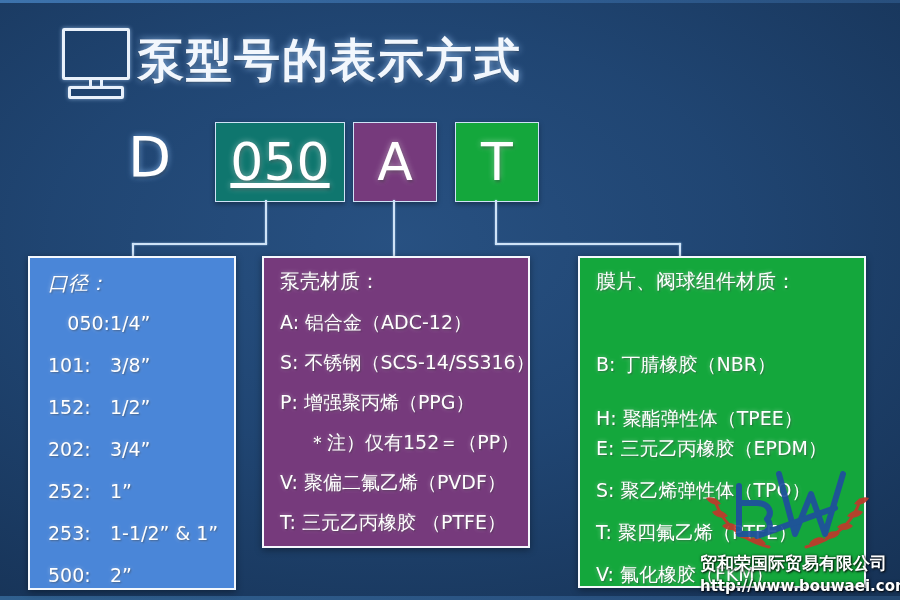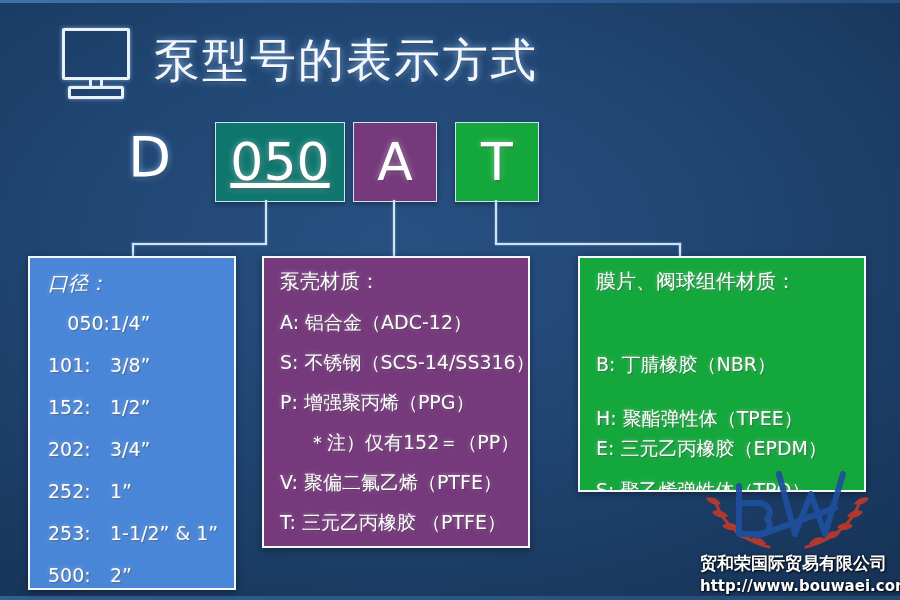--- a/index.html
+++ b/index.html
@@ -48,24 +48,24 @@
   #monitor-icon .neck {
     position:absolute; left:29px; top:49px; width:8px; height:11px;
     border-left:3px solid #e9f1fb; border-right:3px solid #e9f1fb;
   }
   #monitor-icon .base {
     position:absolute; left:8px; top:58px; width:50px; height:7px;
     border:3px solid #e9f1fb; border-radius:2px;
     box-shadow: 0 0 4px rgba(180,215,255,0.6);
   }
   #page-title {
-    margin-left:22px;
+    margin-left:6px;
     color:#f2f7fd;
     font-size:46px;
-    font-weight:400;
+    font-weight:700;
     letter-spacing:2px;
     font-family:"DejaVu Sans","Liberation Sans",sans-serif;
     text-shadow: 0 0 7px rgba(160,205,255,0.8), 0 1px 2px rgba(0,0,0,0.5);
     white-space:nowrap;
   }
 
   
   .code-plain {
     position:absolute;
     color:#ffffff;
@@ -105,21 +105,21 @@
   }
   .panel .prow {
     color:#ffffff;
     font-size:19px;
     font-family:"DejaVu Sans","Liberation Sans",sans-serif;
     text-shadow: 0 0 4px rgba(255,255,255,0.40), 1px 1px 2px rgba(0,0,0,0.4);
     white-space:nowrap;
   }
   #panel-bore   { left:28px;  top:256px; width:208px; height:334px; background:#4a86d8; }
   #panel-casing { left:262px; top:256px; width:268px; height:292px; background:#763a7c;padding-left:30px; }
-  #panel-dia    { left:578px; top:256px; width:288px; height:236px; background:#14a73c; }
+  #panel-dia    { left:578px; top:256px; width:288px; height:332px; background:#14a73c; }
 
   #panel-bore .ptitle   { position:absolute; left:18px; top:12px;font-style:italic; }
   #panel-casing .ptitle { position:absolute; left:16px; top:10px; }
   #panel-dia .ptitle    { position:absolute; left:16px; top:10px; }
 
   .bore-row { position:absolute; left:18px; display:flex; }
   .bore-row .code  { width:62px; }
   .bore-row .val   { }
 
   .mat-row { position:absolute; left:16px; }
@@ -217,21 +217,21 @@
       <span class="val">2”</span>
     </div>
   </div>
 
   <div class="panel" id="panel-casing">
     <div class="ptitle">泵壳材质：</div>
     <div class="prow mat-row" style="top:52px;">A: 铝合金（ADC-12）</div>
     <div class="prow mat-row" style="top:92px;">S: 不锈钢（SCS-14/SS316）</div>
     <div class="prow mat-row" style="top:132px;">P: 增强聚丙烯（PPG）</div>
     <div class="prow mat-row indent" style="top:172px;">＊注）仅有152＝（PP）</div>
-    <div class="prow mat-row" style="top:212px;">V: 聚偏二氟乙烯（PTFE）</div>
+    <div class="prow mat-row" style="top:212px;">V: 聚偏二氟乙烯（PVDF）</div>
     <div class="prow mat-row" style="top:252px;">T: 三元乙丙橡胶 （PTFE）</div>
   </div>
 
   <div class="panel" id="panel-dia">
     <div class="ptitle">膜片、阀球组件材质：</div>
     <div class="prow mat-row" style="top:94px;">B: 丁腈橡胶（NBR）</div>
     <div class="prow mat-row" style="top:148px;">H: 聚酯弹性体（TPEE）</div>
     <div class="prow mat-row" style="top:178px;">E: 三元乙丙橡胶（EPDM）</div>
     <div class="prow mat-row" style="top:220px;">S: 聚乙烯弹性体（TPO）</div>
     <div class="prow mat-row" style="top:262px;">T: 聚四氟乙烯（PTFE）</div>

